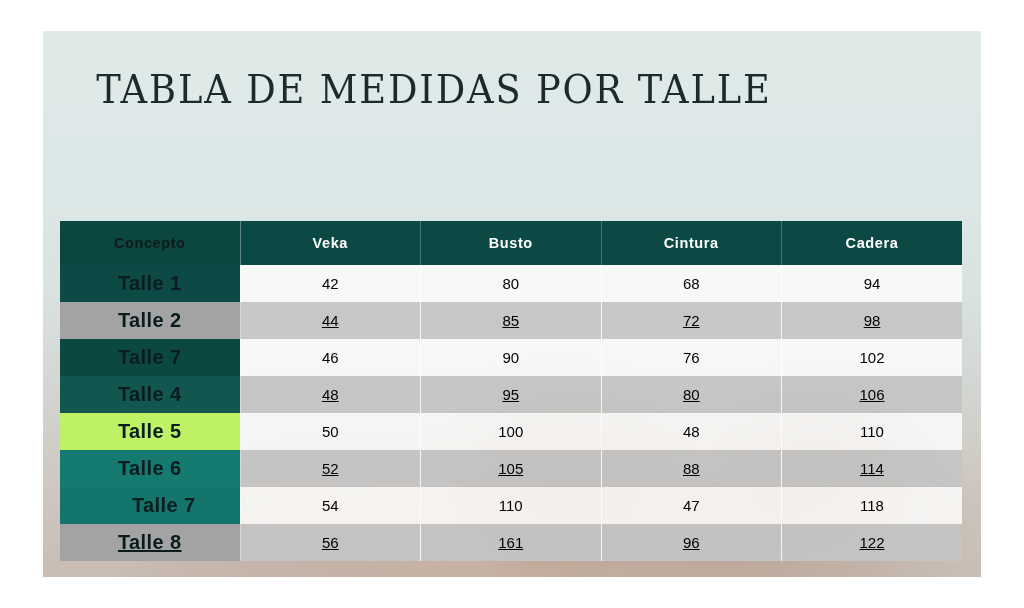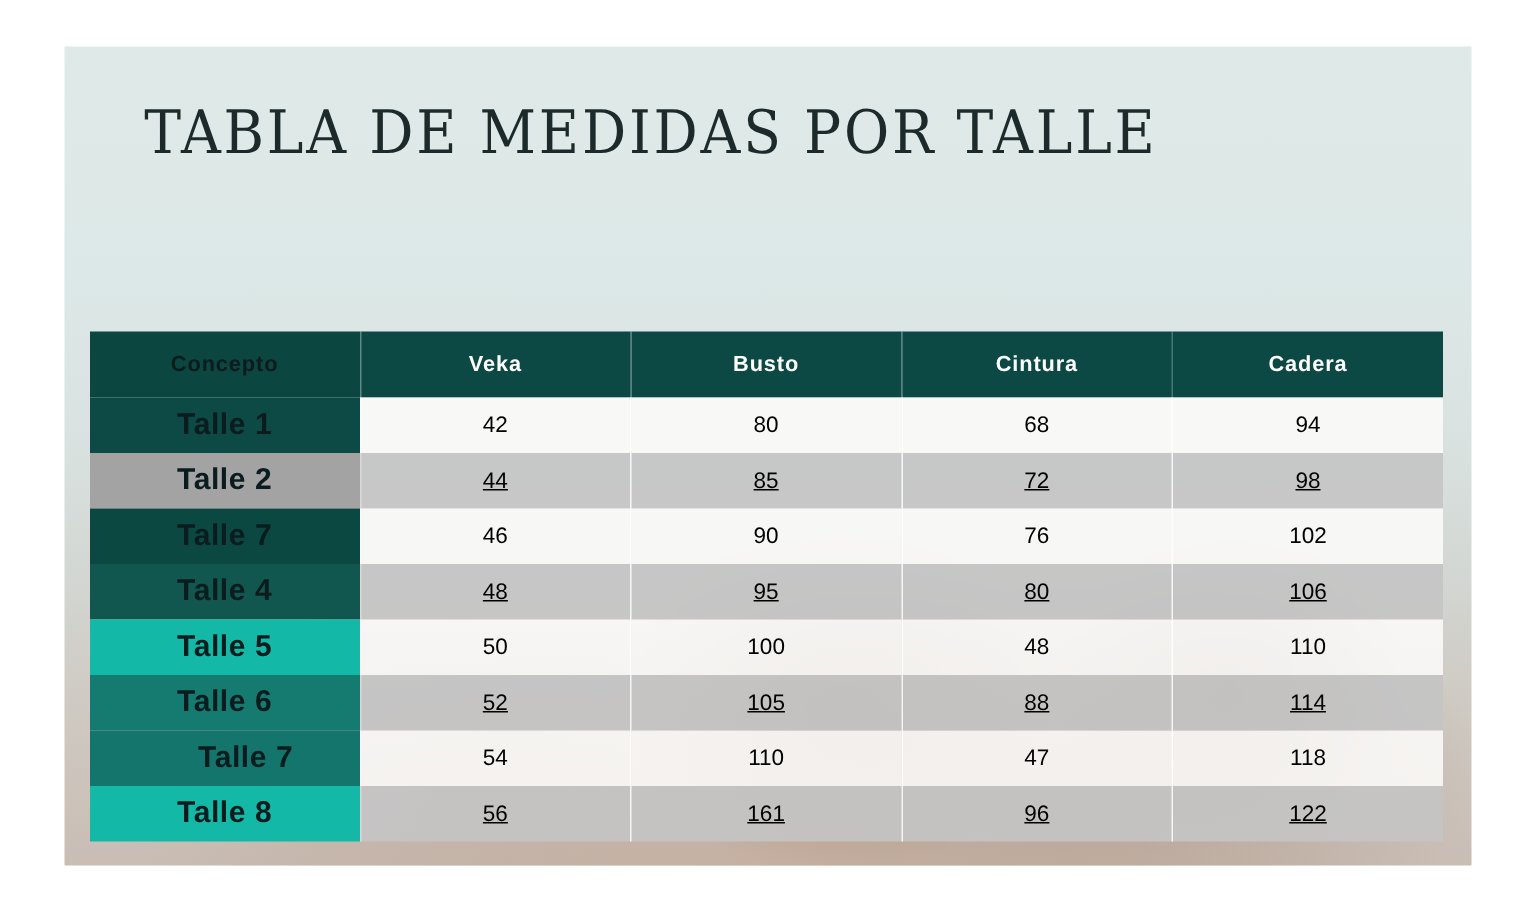--- a/index.html
+++ b/index.html
@@ -109,24 +109,24 @@
     font-size: 20px;
     letter-spacing: 0.4px;
     border-right: 1px solid rgba(255,255,255,0.35);
   }
 
   
   .lab0 { background: #0d4a45; }
   .lab1 { background: #a3a3a3; }
   .lab2 { background: #0c4842; }
   .lab3 { background: #11564f; }
-  .lab4 { background: #14b8a6; }
+  .lab4 { background: #bef264; }
   .lab5 { background: #157a70; }
   .lab6 { background: #13756c; padding-left: 29px; }
-  .lab7 { background: #14b8a6; }
+  .lab7 { background: #a3a3a3; text-decoration: underline; }
 
   
   .rowA td.cell-val { background: rgba(252,251,249,0.88); }
   .rowB td.cell-val { background: rgba(196,196,196,0.92); text-decoration: underline; }
 </style>
 </head>
 <body>
 
 <div id="stage">
 

